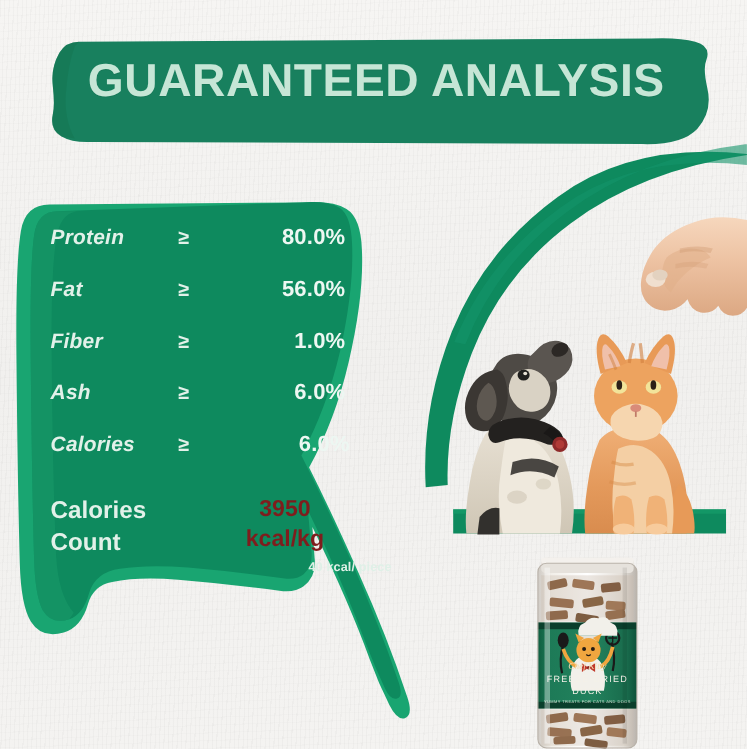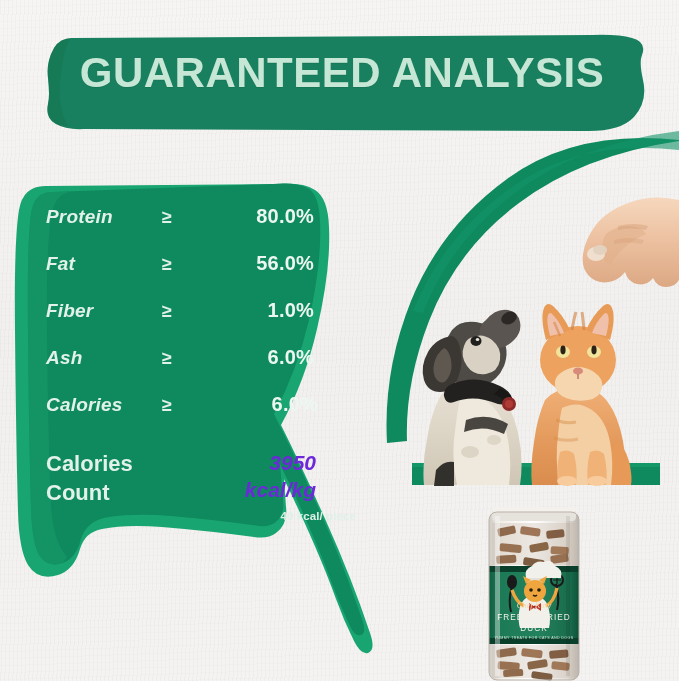--- a/index.html
+++ b/index.html
@@ -65,22 +65,22 @@
   .row.moisture .val{padding-right:0px;}
 
   .cal-row{
     position:relative;display:flex;align-items:flex-start;margin-top:34px;
   }
   .cal-row .lbl{
     width:156px;flex:0 0 156px;
     font-size:22px;font-weight:bold;color:#e2f1e9;line-height:1.3;
   }
   .cal-row .val{
-    flex:1 1 auto;text-align:right;padding-right:2px;
-    font-size:21px;font-weight:bold;color:#6d28d9;line-height:1.28;font-style:italic;
+    flex:1 1 auto;text-align:center;padding-right:2px;
+    font-size:21px;font-weight:bold;color:#7f1d1d;line-height:1.28;
   }
   .cal-note{
     position:absolute;left:142px;top:305px;width:168px;
     text-align:right;font-size:11.5px;font-weight:bold;color:#dff0e7;
     letter-spacing:0.1px;
   }
 </style>
 </head>
 <body>
 

